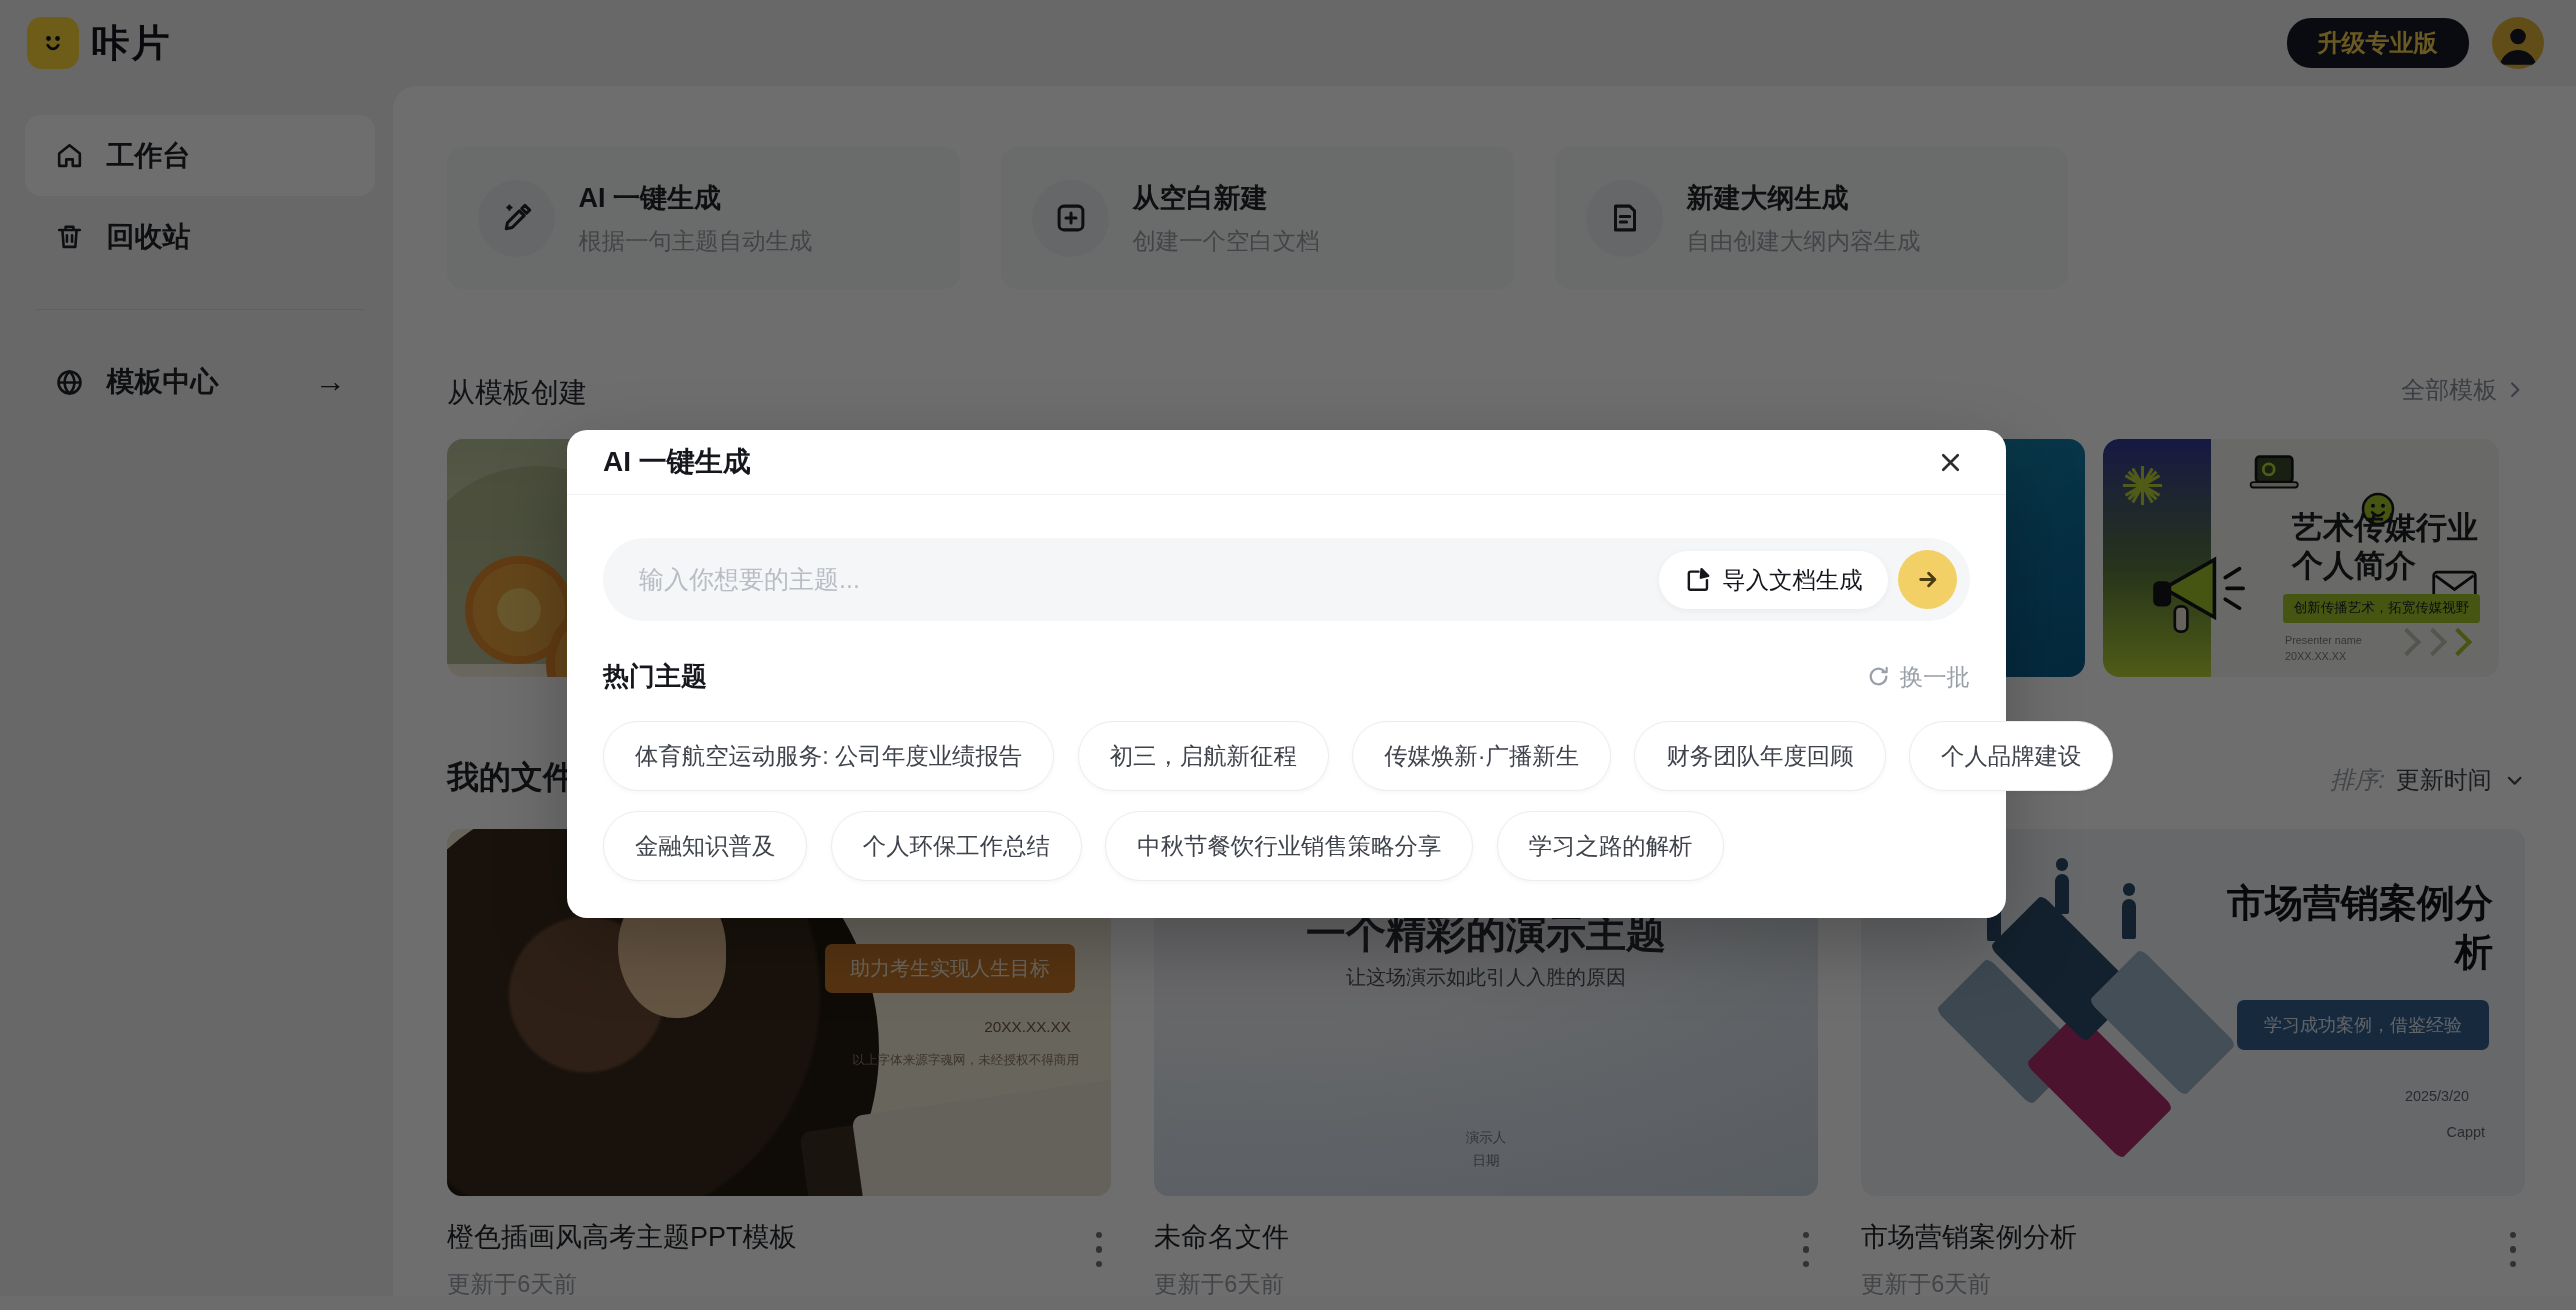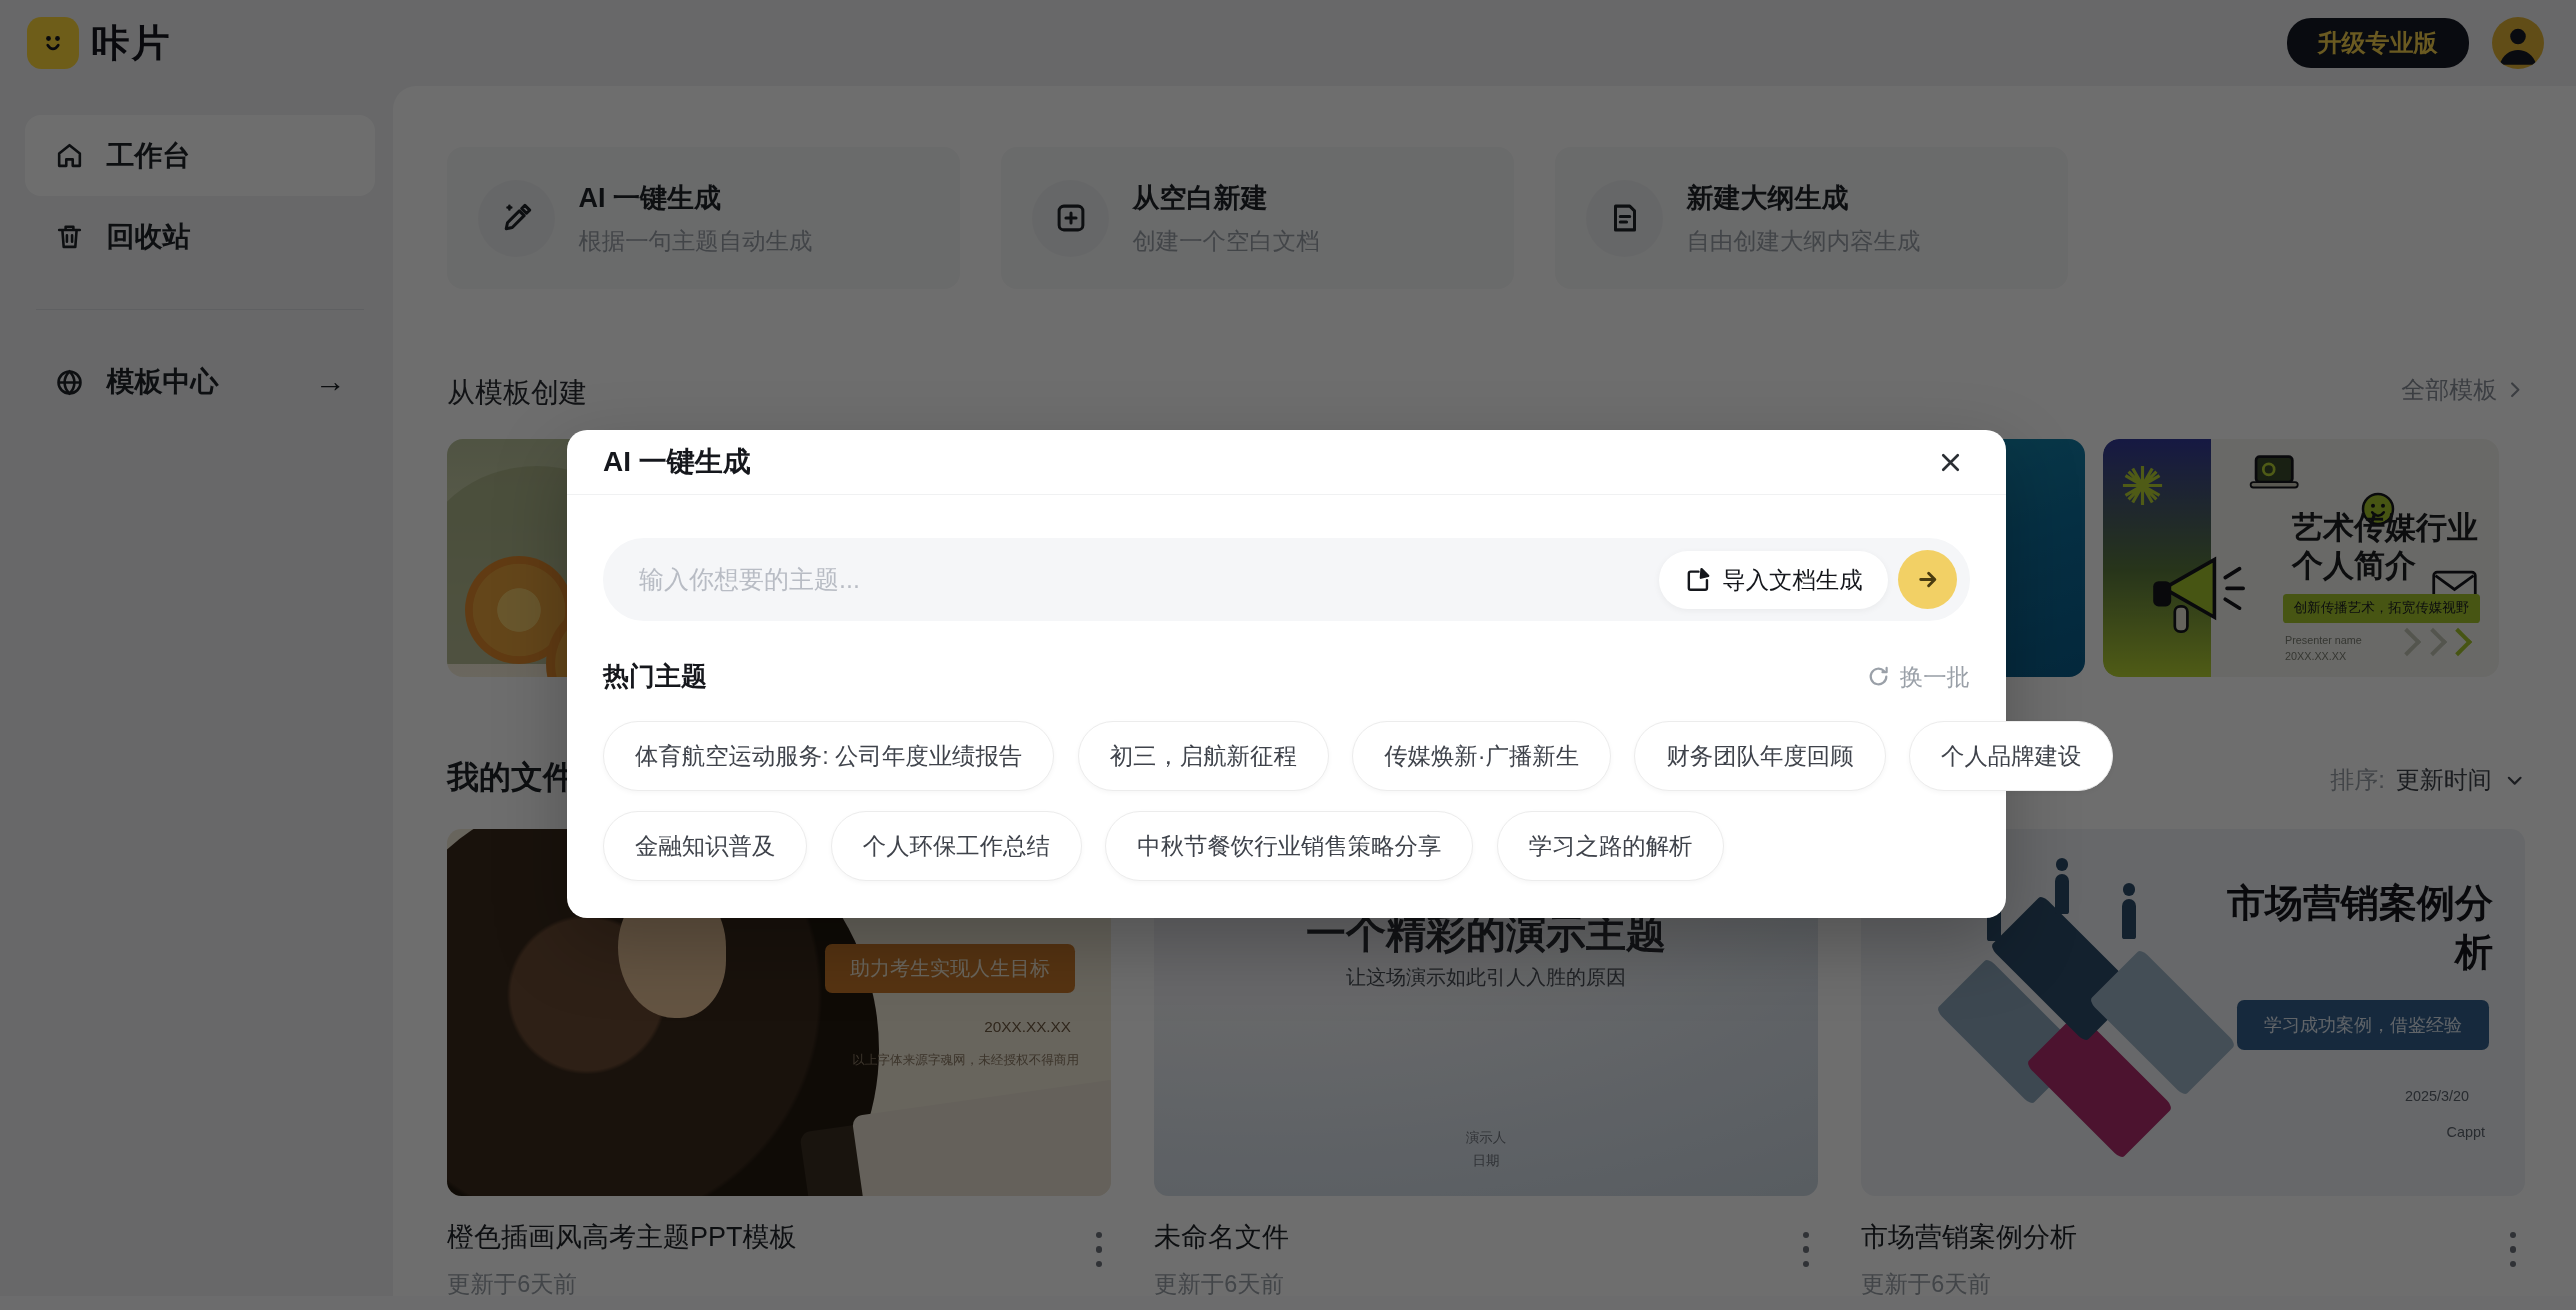--- a/index.html
+++ b/index.html
@@ -35,21 +35,21 @@
   .sec-header { display:flex; align-items:flex-start; justify-content:space-between; margin-top:85px; }
   .sec-title { font-size:28px; font-weight:500; color:#2a2e33; }
   .all-link { display:flex; align-items:center; gap:7.2px; font-size:24px; color:#8a8f99; cursor:pointer; }
 
   .tpl-row { display:flex; gap:18px; margin-top:27px; }
   .tpl-thumb { width:396px; height:238px; border-radius:16px; flex:none; position:relative; overflow:hidden; cursor:pointer; }
 
   .files-header { display:flex; align-items:flex-end; justify-content:space-between; margin-top:79px; }
   .files-title { font-size:32px; font-weight:bold; color:#1f2329; }
   .sort-ctl { display:flex; align-items:center; gap:10.8px; font-size:24px; cursor:pointer; margin-bottom:3.6px; }
-  .sort-label { color:#9aa0a8; }
+  .sort-label { color:#9aa0a8;font-style:italic; }
   .sort-value { color:#3f434b; }
 
   .files-row { display:flex; gap:43px; margin-top:29px; }
   .file-card { width:664px; flex:none; }
   .file-thumb { width:664px; height:367px; border-radius:14.4px; position:relative; overflow:hidden; cursor:pointer; }
   .file-info { display:flex; justify-content:space-between; margin-top:23.4px; }
   .file-title { font-size:27px; font-weight:500; color:#1f2329; margin-bottom:12.6px; }
   .file-meta { font-size:23.4px; color:#9aa0a8; }
   .kebab { display:flex; flex-direction:column; gap:8px; padding:12.6px 9px; cursor:pointer; height:fit-content; }
   .kebab i { width:6.3px; height:6.3px; border-radius:50%; background:#6f747d; display:block; }

